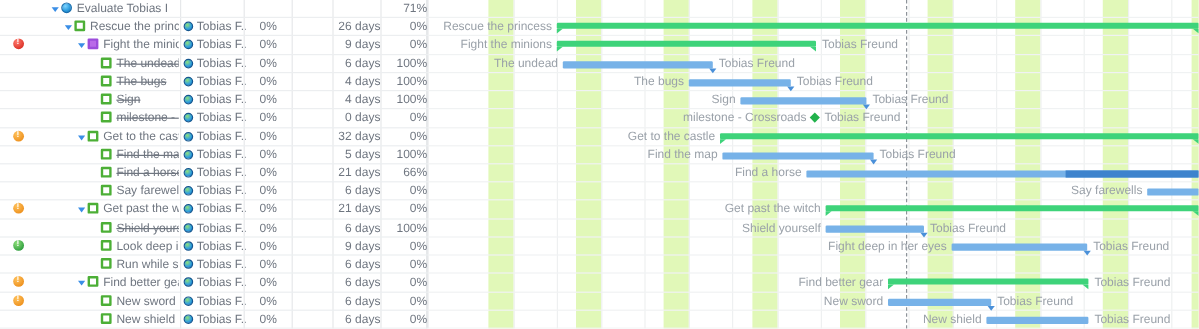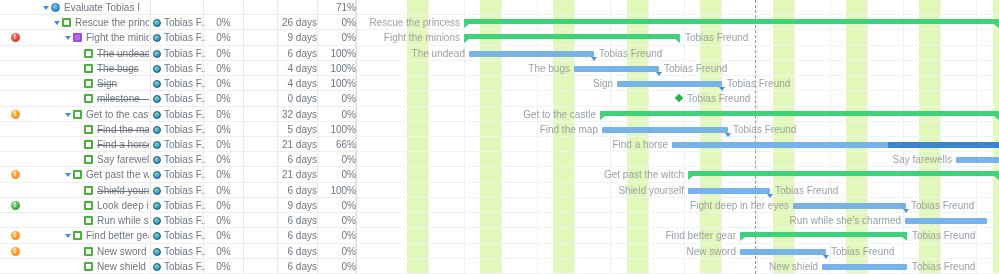--- a/index.html
+++ b/index.html
@@ -347,20 +347,21 @@
         <div class="lbl r" style="right: 429px;">The bugs</div>
         <div class="lbl" style="left: 308px;">Tobias Freund</div>
       </div>
       <div class="brow" style="top: 76.1px;">
         <div class="bar task" style="left: 261px; width: 105px;"></div>
         <div class="lbl r" style="right: 386px;">Sign</div>
         <div class="lbl" style="left: 371px;">Tobias Freund</div>
       </div>
       <div class="brow" style="top: 91.32px;">
         <div class="ms" style="left: 320px;"></div>
+        <div class="lbl r" style="right: 327px;">milestone - Crossroads</div>
         <div class="lbl" style="left: 331px;">Tobias Freund</div>
       </div>
       <div class="brow" style="top: 106.54px;">
         <div class="sum" style="left: 244px; width: 399px;"></div>
         <div class="lbl r" style="right: 403px;">Get to the castle</div>
       </div>
       <div class="brow" style="top: 121.76px;">
         <div class="bar task" style="left: 246px; width: 126px;"></div>
         <div class="lbl r" style="right: 401px;">Find the map</div>
         <div class="lbl" style="left: 377px;">Tobias Freund</div>
@@ -380,24 +381,20 @@
       </div>
       <div class="brow" style="top: 182.64px;">
         <div class="bar task" style="left: 332px; width: 82px;"></div>
         <div class="lbl r" style="right: 315px;">Shield yourself</div>
         <div class="lbl" style="left: 419px;">Tobias Freund</div>
       </div>
       <div class="brow" style="top: 197.86px;">
         <div class="bar task" style="left: 437px; width: 113px;"></div>
         <div class="lbl r" style="right: 210px;">Fight deep in her eyes</div>
         <div class="lbl" style="left: 555px;">Tobias Freund</div>
-      </div>
-      <div class="brow" style="top: 213.08px;">
-        <div class="bar task" style="left: 549px; width: 82px;"></div>
-        <div class="lbl r" style="right: 98px;">Run while she's charmed</div>
       </div>
       <div class="brow" style="top: 228.3px;">
         <div class="sum" style="left: 384px; width: 167px;"></div>
         <div class="lbl r" style="right: 263px;">Find better gear</div>
         <div class="lbl" style="left: 556px;">Tobias Freund</div>
       </div>
       <div class="brow" style="top: 243.52px;">
         <div class="bar task" style="left: 384px; width: 86px;"></div>
         <div class="lbl r" style="right: 263px;">New sword</div>
         <div class="lbl" style="left: 475px;">Tobias Freund</div>

